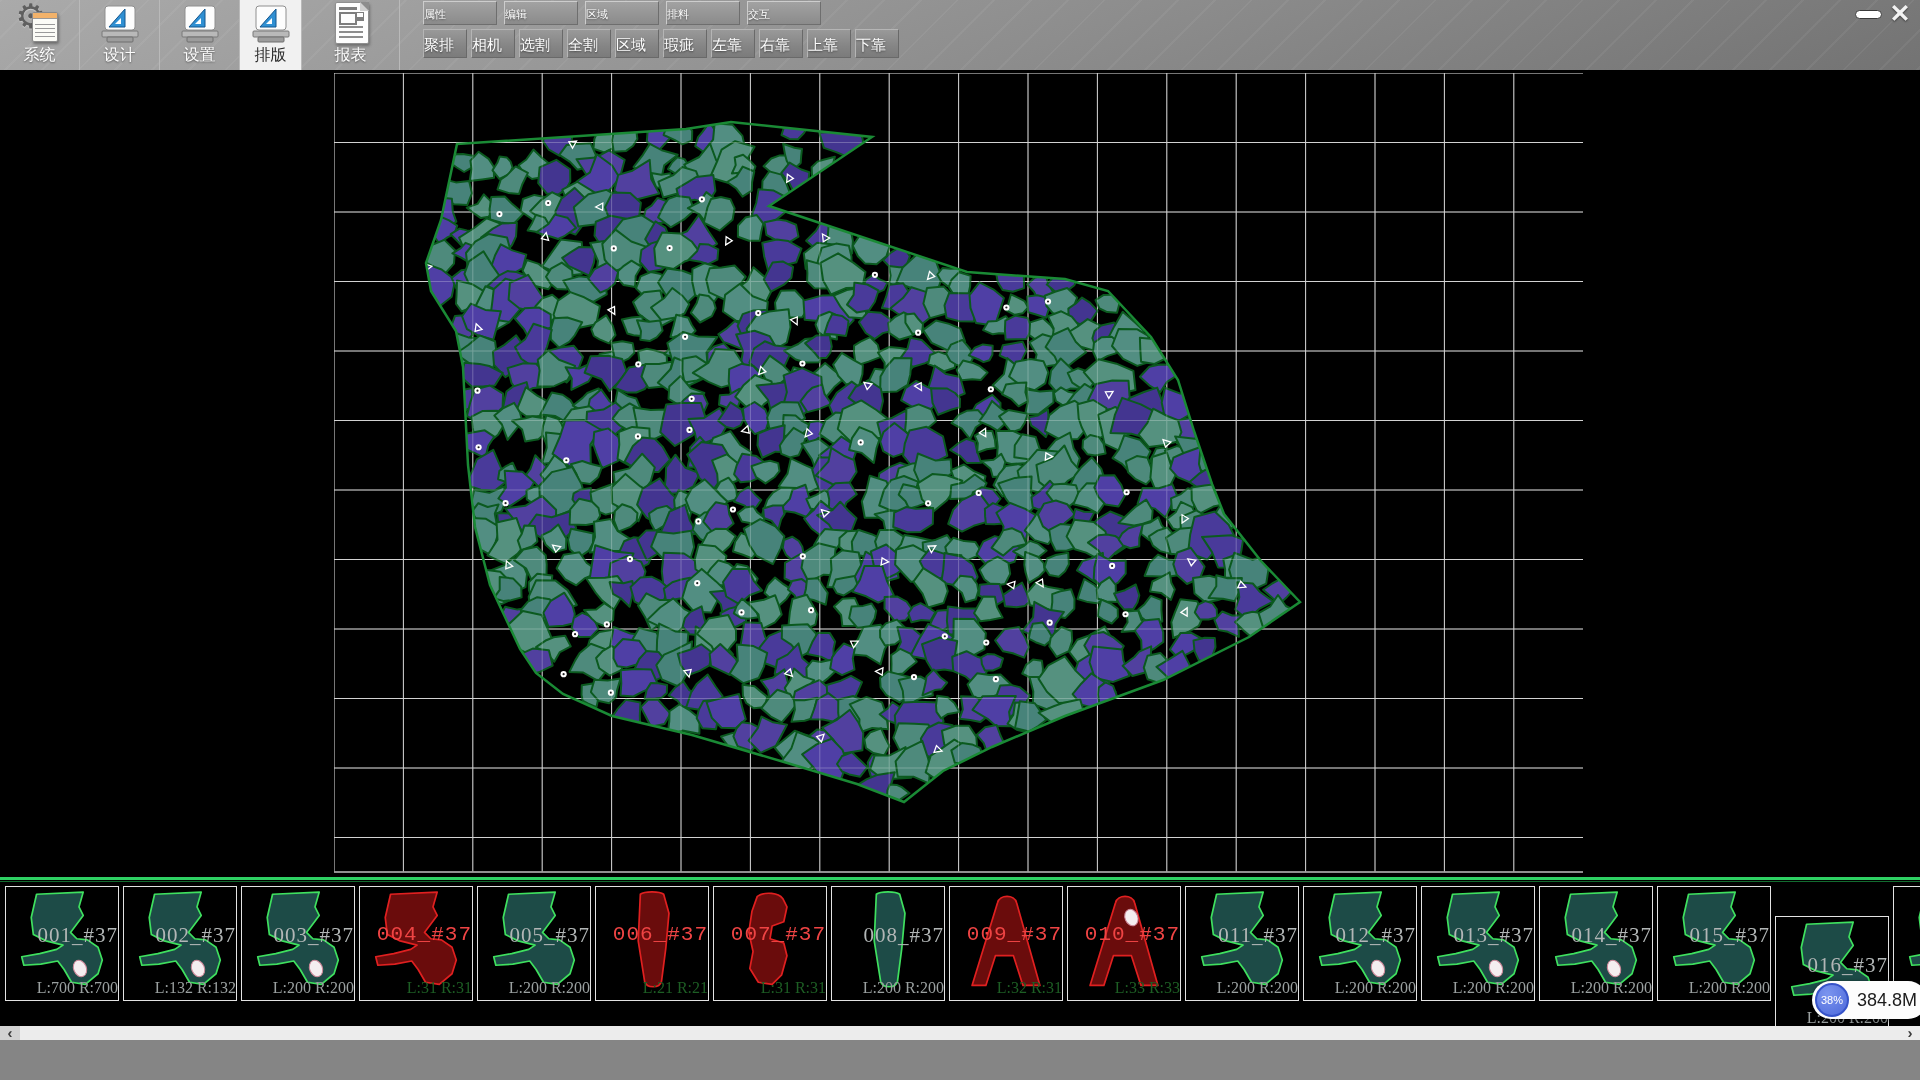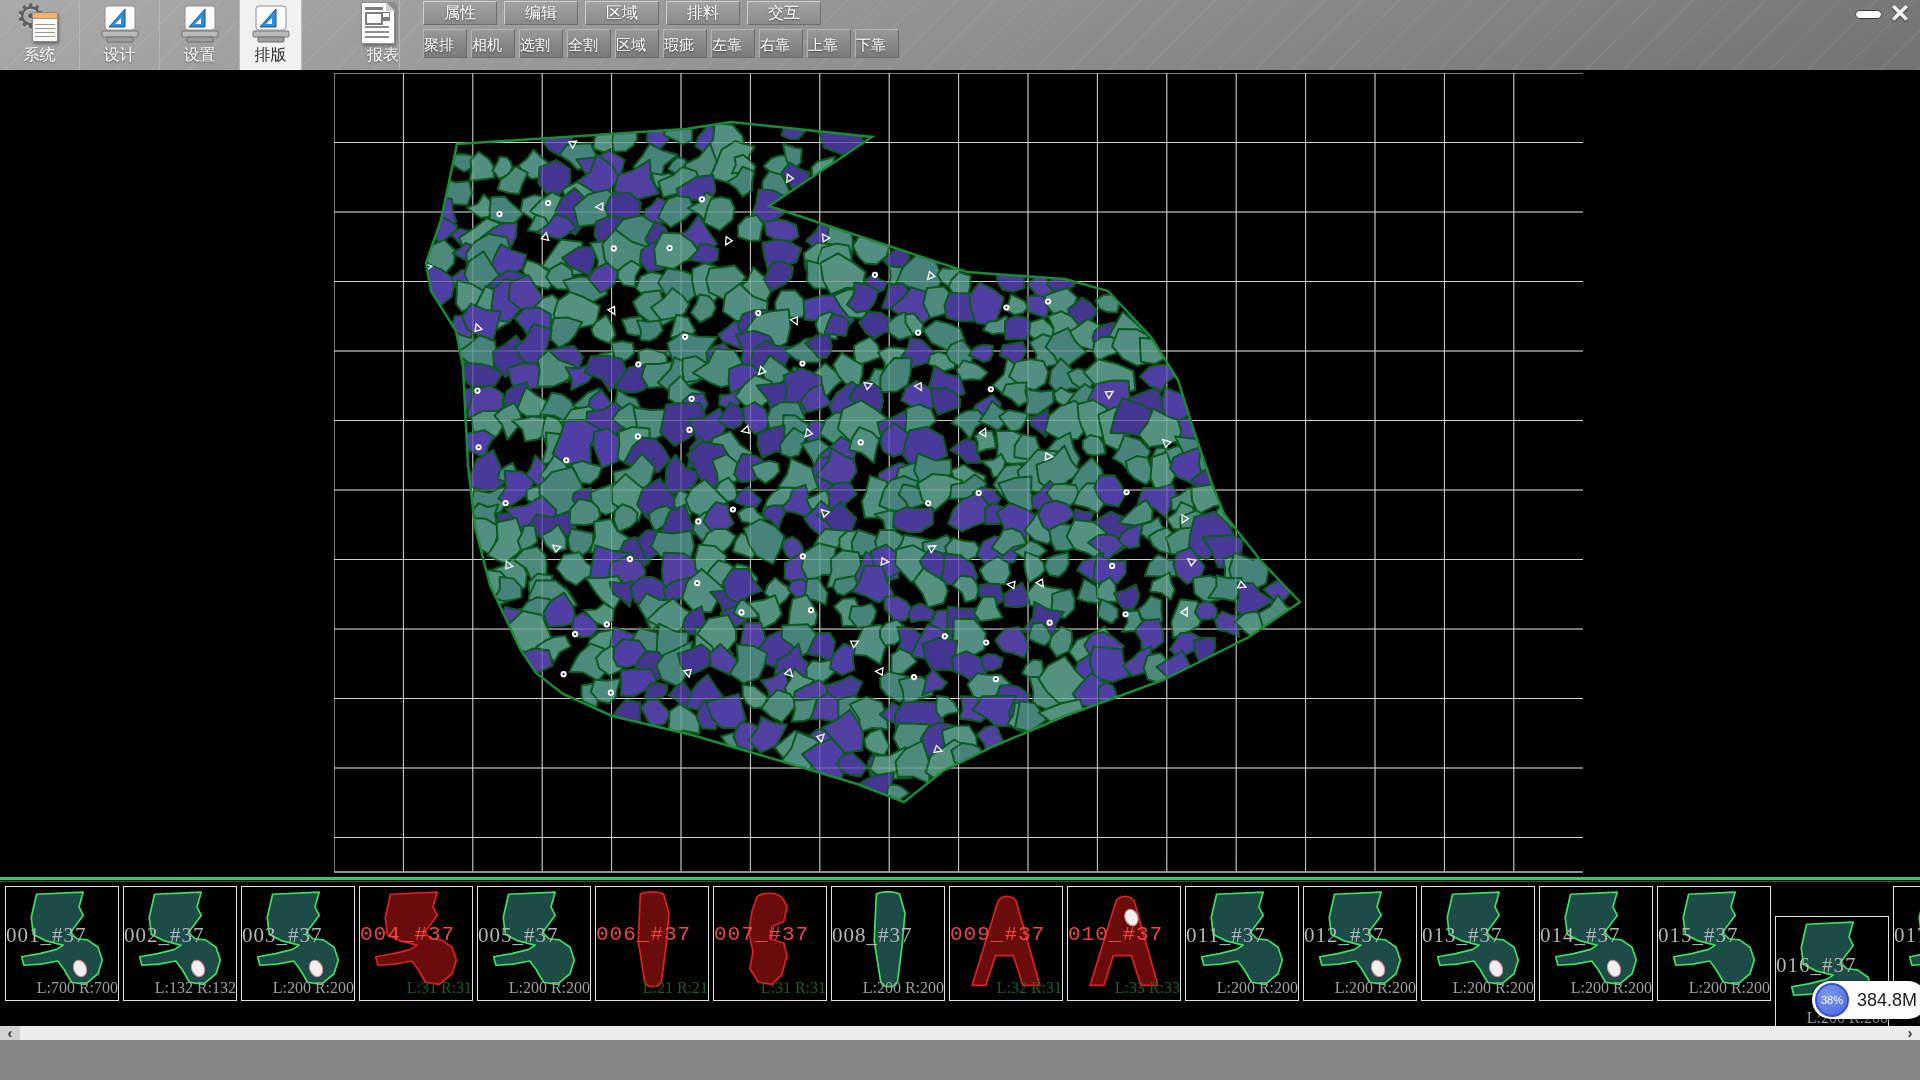--- a/index.html
+++ b/index.html
@@ -42,24 +42,24 @@
   .ic-report .r5{position:absolute;left:3px;top:23px;width:24px;height:2px;background:#8d8d8d;box-shadow:0 5px 0 #8d8d8d,0 10px 0 #8d8d8d;}
   
   .wincontrols{position:absolute;right:4px;top:0;height:30px;display:flex;align-items:flex-start;z-index:40;}
   .btn-min{width:30px;height:24px;position:relative;cursor:pointer;}
   .btn-min .dash{position:absolute;left:1px;top:10px;width:27px;height:9px;border-radius:5px;background:#fff;border:1px solid #3a3a3a;box-sizing:border-box;}
   .btn-close{width:32px;height:28px;font-size:25px;font-weight:bold;color:#f2f2f2;text-shadow:0 1px 2px rgba(0,0,0,.55);
     text-align:center;line-height:26px;cursor:pointer;}
   
   .menus{position:absolute;left:423px;top:1px;display:flex;}
   .menu-btn{
-    width:74px;height:24px;margin-right:7px;text-align:center;line-height:24px;
-    color:#fff;font-size:16px;text-shadow:0 1px 2px rgba(0,0,0,.5);
+    width:74px;height:24px;margin-right:7px;text-align:left;line-height:24px;
+    color:#fff;font-size:11px;text-shadow:0 1px 2px rgba(0,0,0,.5);
     background:linear-gradient(#a2a2a2,#8b8b8b);
-    border:1px solid;border-color:#cdcdcd #6e6e6e #6e6e6e #cdcdcd;box-sizing:border-box;cursor:pointer;font-family:Liberation Mono, monospace;
+    border:1px solid;border-color:#cdcdcd #6e6e6e #6e6e6e #cdcdcd;box-sizing:border-box;cursor:pointer;
   }
   
   .tools{position:absolute;left:423px;top:29px;display:flex;}
   .tool-btn{
     width:44px;height:29px;margin-right:4px;line-height:29px;
     color:#fdfdfd;font-size:15px;text-shadow:0 1px 2px rgba(0,0,0,.5);
     background:linear-gradient(#999 0%,#858585 60%,#7b7b7b 100%);
     border:1px solid;border-color:#b5b5b5 #696969 #696969 #b5b5b5;box-sizing:border-box;cursor:pointer;
   }
   
@@ -68,21 +68,21 @@
   
   .sep-green{position:absolute;left:0;top:877px;width:1920px;height:3px;background:#2ed063;z-index:10;}
   .sep-green2{position:absolute;left:0;top:881px;width:1920px;height:1px;background:#12česk6b2f;background:#126b2f;z-index:10;}
   
   .thumb{
     position:absolute;top:886px;width:114px;height:115px;background:#000;
     border:1px solid #e3e3e3;box-sizing:border-box;z-index:11;cursor:pointer;overflow:hidden;
   }
   .thumb svg{position:absolute;left:3px;top:2px;}
   .t-name{
-    position:absolute;left:0;top:36px;width:100%;text-align:left;
+    position:absolute;left:0;top:36px;width:100%;text-align:right;
     font-family:"Liberation Serif",serif;font-size:21px;letter-spacing:1px;z-index:2;
   }
   .t-lr{
     position:absolute;left:0;bottom:3px;width:100%;text-align:right;
     font-family:"Liberation Serif",serif;font-size:16px;z-index:2;
   }
   .c-gray .t-name{color:#b2b6b6;} .c-gray .t-lr{color:#9aa0a0;}
   .c-green .t-name{color:#ef4444;font-family:Liberation Mono, monospace;} .c-green .t-lr{color:#1d5e24;}
   
   .status-pill{
@@ -137,21 +137,21 @@
       <div class="app-tile active" style="width: 62px;">
         <div class="app-icon"><svg width="44" height="42" viewBox="0 0 44 42">
             <rect x="7" y="2" width="30" height="24" rx="3" fill="#fdfdfd" stroke="#8f8f8f"></rect>
             <path d="M27,5 L27,23 L11,23 Z" fill="#2f8fd2" stroke="#14568e" stroke-width="1"></path>
             <path d="M23,14 L23,20 L17,20 Z" fill="#fdfdfd"></path>
             <rect x="4" y="27" width="36" height="6" rx="1" fill="#b9b9b9" stroke="#787878"></rect>
             <rect x="9" y="33" width="26" height="5" rx="1" fill="#9c9c9c" stroke="#6f6f6f"></rect>
           </svg></div>
         <div class="app-label">排版</div>
       </div>
-      <div class="app-tile" style="width: 98px; align-items: flex-end;">
+      <div class="app-tile" style="width: 98px;">
         <div class="app-icon">
           <div class="ic-report">
             <div class="fold"></div>
             <div class="r1"></div>
             <div class="r2"></div>
             <div class="r3"></div>
             <div class="r4"></div>
             <div class="r5"></div>
           </div>
         </div>

